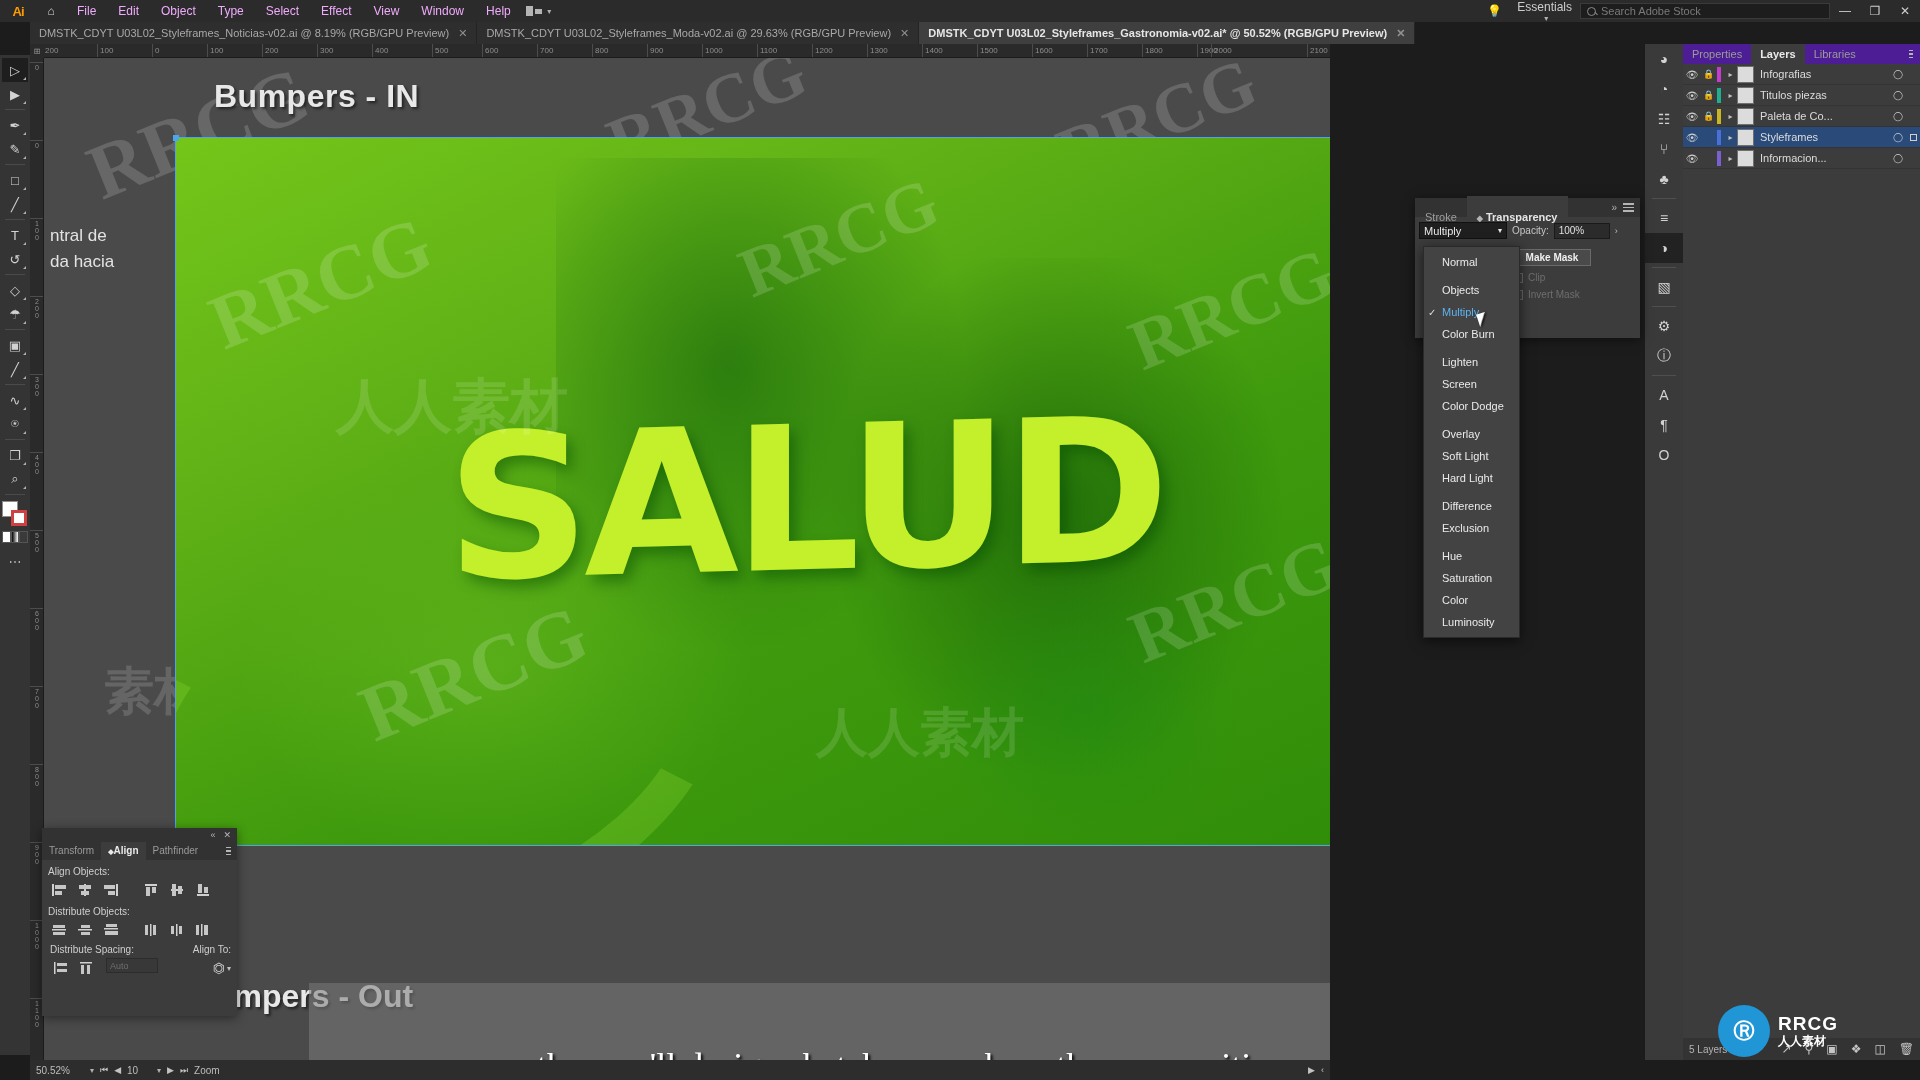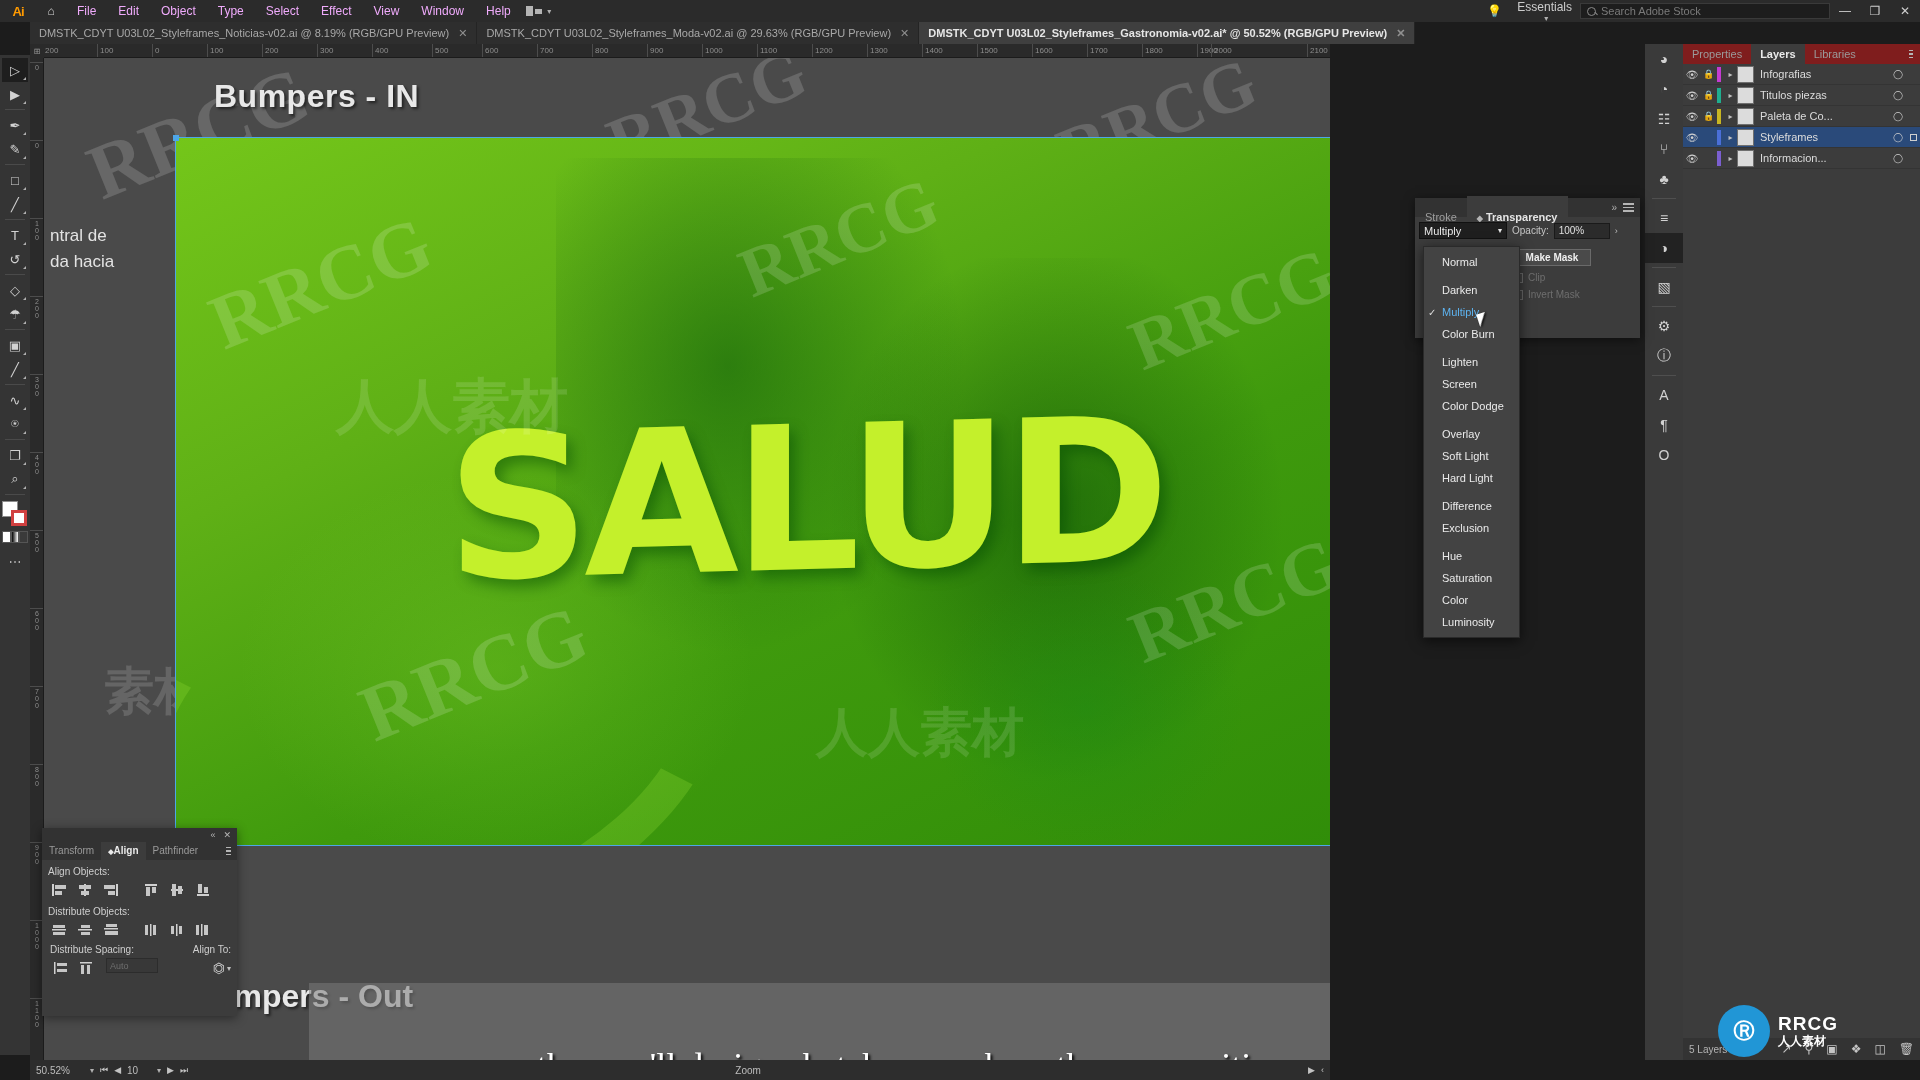--- a/index.html
+++ b/index.html
@@ -163,21 +163,21 @@
 
   
   .rdock { position:absolute; left:1645px; top:44px; width:38px; height:1016px; background:#3a3a3a; }
   .rico { width:38px; height:30px; display:flex; align-items:center; justify-content:center;
     color:#d2d2d2; font-size:14px; }
   .rico.active { background:#222; }
   .rdiv { width:24px; height:1px; background:#4f4f4f; margin:4px auto; }
 
   
   .rpanel { position:absolute; left:1683px; top:44px; width:237px; height:1016px; background:#3c3c3c; }
-  .rp-tabs { height:20px; background:#7f1d1d; display:flex; align-items:center; }
+  .rp-tabs { height:20px; background:#4c1d95; display:flex; align-items:center; }
   .rp-tab { font-size:11px; color:#9b9b9b; padding:0 9px; height:20px; line-height:20px; }
   .rp-tab.active { background:#3c3c3c; color:#eaeaea; font-weight:bold; }
   .rp-hamb { margin-left:auto; padding-right:7px; }
   .lrow { height:21px; display:flex; align-items:center; font-size:11px; color:#dcdcdc;
     border-bottom:1px solid #343434; }
   .lrow.sel { background:#2a4a7a; }
   .eye { width:18px; text-align:center; font-size:10px; color:#d0d0d0; }
   .lock { width:16px; text-align:center; font-size:9px; color:#cfcfcf; }
   .lcolor { width:4px; height:15px; margin-right:3px; }
   .larrow { width:13px; text-align:center; font-size:8px; color:#c0c0c0; }
@@ -210,21 +210,21 @@
     font-size:9px; color:#6e6e6e; display:flex; align-items:center; padding:0 3px; }
 
   
   .statusbar { position:absolute; left:30px; top:1060px; width:1300px; height:20px;
     background:#2d2d2d; display:flex; align-items:center; font-size:10px; color:#bdbdbd; gap:6px;
     padding:0 6px; }
   .sb-zoom { width:48px; }
   .sb-cv { font-size:8px; color:#b0b0b0; }
   .sb-nav { font-size:9px; color:#c3c3c3; }
   .sb-page { width:24px; }
-  .sb-center { flex:1; text-align:center; }
+  .sb-center { flex:1; text-align:left; }
 
   
   .rrcg-logo { position:absolute; left:1718px; top:1000px; width:180px; height:62px;
     display:flex; align-items:center; gap:8px; z-index:30; }
   .rrcg-circ { width:52px; height:52px; border-radius:50%; background:#2196d6;
     display:flex; align-items:center; justify-content:center; color:#fff; font-weight:bold;
     font-size:21px; font-family:"Liberation Serif", serif; }
   .rrcg-txt { color:#fff; font-weight:bold; line-height:1.1; }
   .rrcg-txt .l1 { font-size:19px; letter-spacing:1px; }
   .rrcg-txt .l2 { font-size:12px; font-family:"DejaVu Sans", sans-serif; }
@@ -446,21 +446,21 @@
           <span class="ckbox"></span>
           <span>Invert Mask</span>
         </div>
       </div>
     </div>
   </div>
 
   <div class="blend-dd" id="blendDD">
       <div class="bm">Normal</div>
       <div class="bm-sep"></div>
-      <div class="bm">Darken</div>
+      <div class="bm">Objects</div>
       <div class="bm sel">Multiply</div>
       <div class="bm">Color Burn</div>
       <div class="bm-sep"></div>
       <div class="bm">Lighten</div>
       <div class="bm">Screen</div>
       <div class="bm">Color Dodge</div>
       <div class="bm-sep"></div>
       <div class="bm">Overlay</div>
       <div class="bm">Soft Light</div>
       <div class="bm">Hard Light</div>

